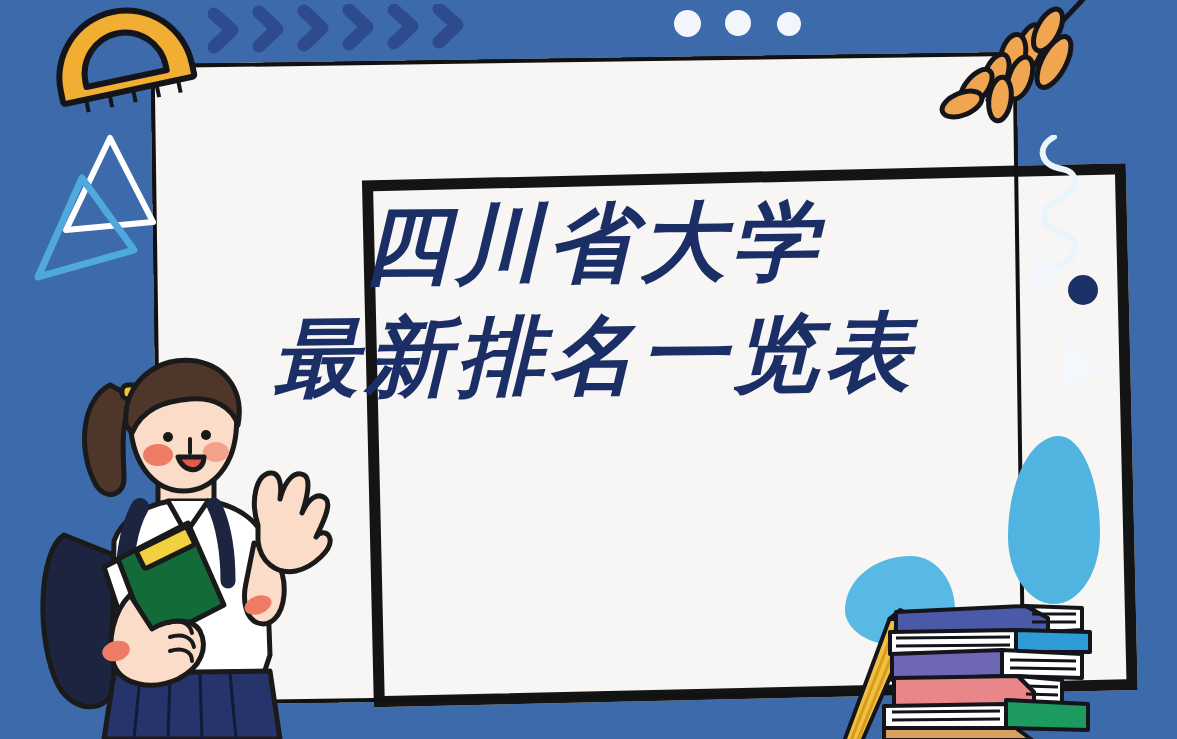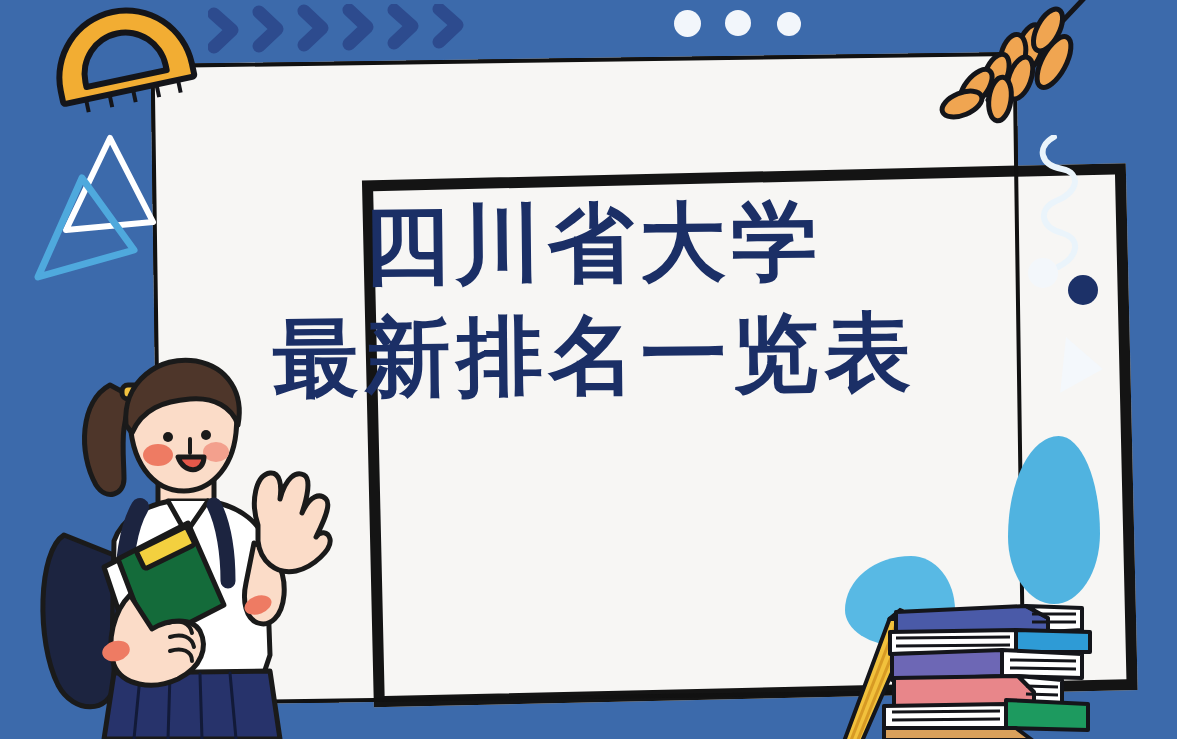--- a/index.html
+++ b/index.html
@@ -3,20 +3,21 @@
 <meta charset="utf-8">
 <style>
   html,body{margin:0;padding:0;}
   body{
     width:1177px;height:739px;overflow:hidden;
     font-family:"DejaVu Sans","Liberation Sans",sans-serif;
   }
   #poster{
     position:relative;width:1177px;height:739px;overflow:hidden;
     background:#3c6aab;
+    font-style:italic;
   }
   
   .board-outer{
     position:absolute;left:155px;top:58px;width:866px;height:641px;
     background:#f7f6f4;
     transform:rotate(-0.8deg);
     box-shadow:0 0 0 3px #111 inset;
   }
   .board-outer::after{
     content:"";position:absolute;left:0;top:0;right:0;bottom:0;

